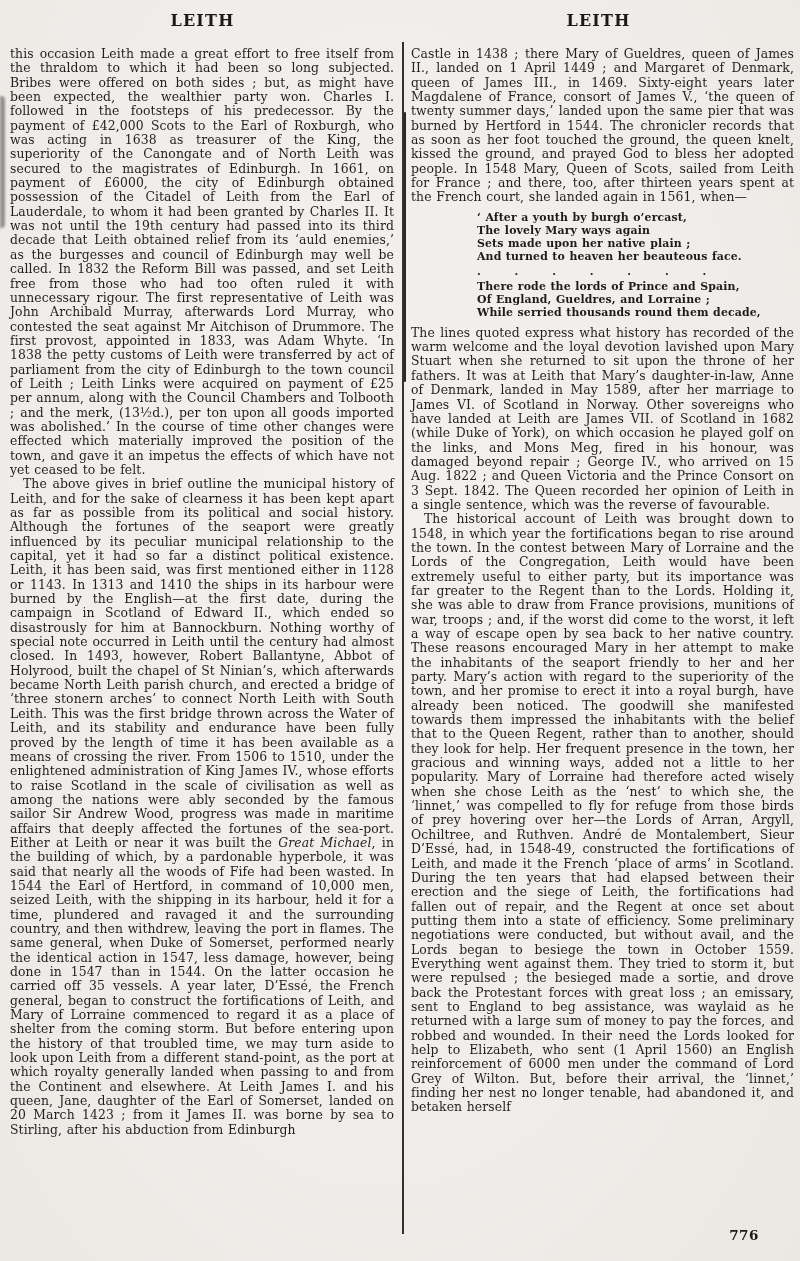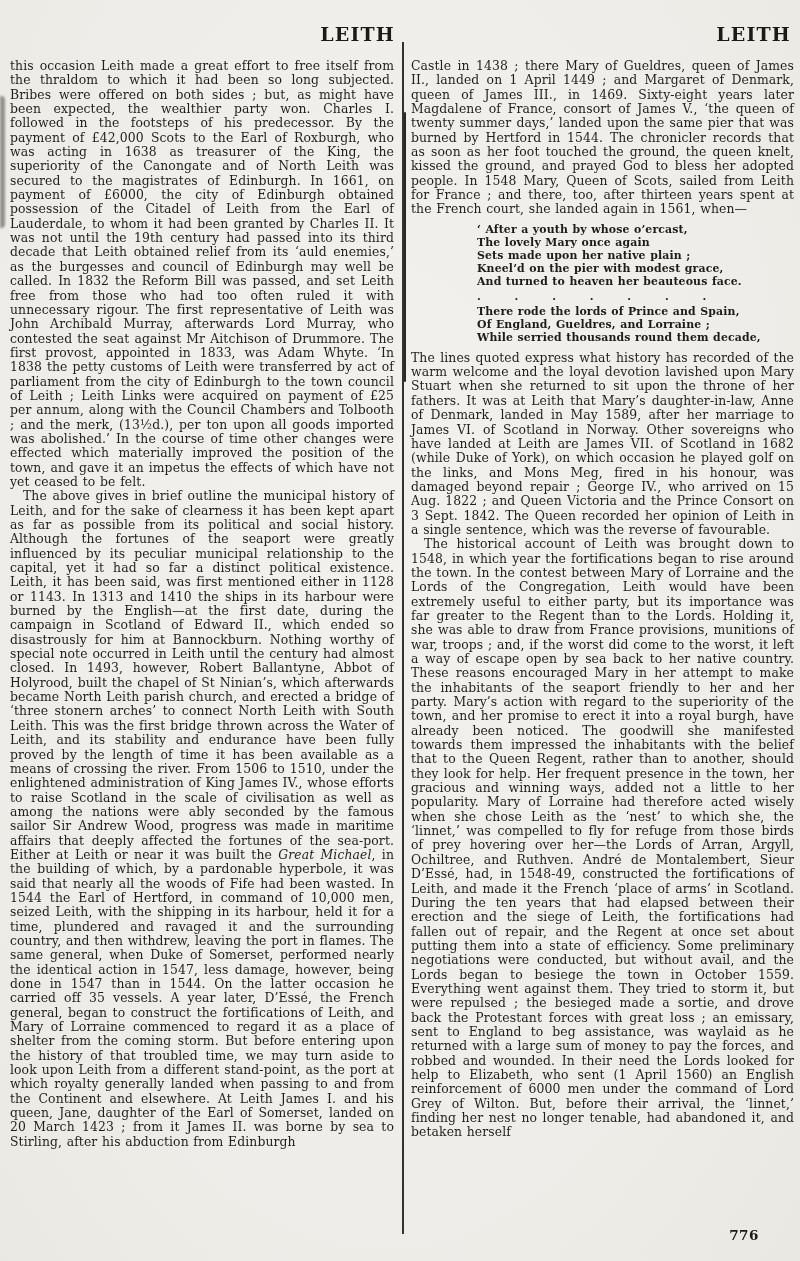--- a/index.html
+++ b/index.html
@@ -19,25 +19,25 @@
   }
   .running-heads {
     position: absolute;
     top: 11px;
     left: 0;
     width: 100%;
     height: 22px;
   }
   .running-head {
     position: absolute;
-    top: 12px;
+    top: 0;
     width: 385px;
-    text-align: right;
+    text-align: center;
     font-weight: bold;
-    font-size: 19px;
+    font-size: 16px;
     letter-spacing: 1.2px;
     color: #1c1a18;
   }
   .running-head.left  { left: 10px; }
   .running-head.right { left: 406px; }
 
   .col-divider {
     position: absolute;
     left: 402px;
     top: 42px;
@@ -65,21 +65,21 @@
     filter: blur(1px);
   }
 
   .columns {
     position: absolute;
     top: 43px;
     left: 10px;
   }
   .col {
     position: absolute;
-    top: 16px;
+    top: 4px;
     width: 384px;
     text-align: justify;
     font-size: 12.4px;
     line-height: 14.35px;
     letter-spacing: 0.1px;
     word-spacing: 0.6px;
   }
   .col.left-col  { left: 0; }
   .col.right-col { left: 401px; width: 383px; }
 
@@ -135,24 +135,23 @@
     <div class="col left-col">
       <p class="noindent">this occasion Leith made a great effort to free itself from the thraldom to which it had been so long subjected. Bribes were offered on both sides ; but, as might have been expected, the wealthier party won.  Charles I. followed in the footsteps of his predecessor.  By the payment of £42,000 Scots to the Earl of Roxburgh, who was acting in 1638 as treasurer of the King, the superiority of the Canongate and of North Leith was secured to the magistrates of Edinburgh.  In 1661, on payment of £6000, the city of Edinburgh obtained possession of the Citadel of Leith from the Earl of Lauderdale, to whom it had been granted by Charles II.  It was not until the 19th century had passed into its third decade that Leith obtained relief from its ‘auld enemies,’ as the burgesses and council of Edinburgh may well be called.  In 1832 the Reform Bill was passed, and set Leith free from those who had too often ruled it with unnecessary rigour.  The first representative of Leith was John Archibald Murray, afterwards Lord Murray, who contested the seat against Mr Aitchison of Drummore.  The first provost, appointed in 1833, was Adam Whyte.  ‘In 1838 the petty customs of Leith were transferred by act of parliament from the city of Edinburgh to the town council of Leith ; Leith Links were acquired on payment of £25 per annum, along with the Council Chambers and Tolbooth ; and the merk, (13½d.), per ton upon all goods imported was abolished.’ In the course of time other changes were effected which materially improved the position of the town, and gave it an impetus the effects of which have not yet ceased to be felt.</p>
       <p class="indent"><span>The above gives in brief outline the municipal history of Leith, and for the sake of clearness it has been kept apart as far as possible from its political and social history.  Although the fortunes of the seaport were greatly influenced by its peculiar municipal relationship to the capital, yet it had so far a distinct political existence.  Leith, it has been said, was first mentioned either in 1128 or 1143.  In 1313 and 1410 the ships in its harbour were burned by the English—at the first date, during the campaign in Scotland of Edward II., which ended so disastrously for him at Bannockburn. Nothing worthy of special note occurred in Leith until the century had almost closed.  In 1493, however, Robert Ballantyne, Abbot of Holyrood, built the chapel of St Ninian’s, which afterwards became North Leith parish church, and erected a bridge of ‘three stonern arches’ to connect North Leith with South Leith.  This was the first bridge thrown across the Water of Leith, and its stability and endurance have been fully proved by the length of time it has been available as a means of crossing the river.  From 1506 to 1510, under the enlightened administration of King James IV., whose efforts to raise Scotland in the scale of civilisation as well as among the nations were ably seconded by the famous sailor Sir Andrew Wood, progress was made in maritime affairs that deeply affected the fortunes of the sea-port.  Either at Leith or near it was built the </span><span style="font-style: italic;">Great Michael</span><span>, in the building of which, by a pardonable hyperbole, it was said that nearly all the woods of Fife had been wasted. In 1544 the Earl of Hertford, in command of 10,000 men, seized Leith, with the shipping in its harbour, held it for a time, plundered and ravaged it and the surrounding country, and then withdrew, leaving the port in flames.  The same general, when Duke of Somerset, performed nearly the identical action in 1547, less damage, however, being done in 1547 than in 1544.  On the latter occasion he carried off 35 vessels.  A year later, D’Essé, the French general, began to construct the fortifications of Leith, and Mary of Lorraine commenced to regard it as a place of shelter from the coming storm.  But before entering upon the history of that troubled time, we may turn aside to look upon Leith from a different stand-point, as the port at which royalty generally landed when passing to and from the Continent and elsewhere.  At Leith James I. and his queen, Jane, daughter of the Earl of Somerset, landed on 20 March 1423 ; from it James II. was borne by sea to Stirling, after his abduction from Edinburgh</span></p>
     </div>
 
     <div class="col right-col">
       <p class="noindent">Castle in 1438 ; there Mary of Gueldres, queen of James II., landed on 1 April 1449 ; and Margaret of Denmark, queen of James III., in 1469.  Sixty-eight years later Magdalene of France, consort of James V., ‘the queen of twenty summer days,’ landed upon the same pier that was burned by Hertford in 1544.  The chronicler records that as soon as her foot touched the ground, the queen knelt, kissed the ground, and prayed God to bless her adopted people.  In 1548 Mary, Queen of Scots, sailed from Leith for France ; and there, too, after thirteen years spent at the French court, she landed again in 1561, when—</p>
 
       <div class="poem">
         <div class="stanza">
-            <div>‘ After a youth by whose o’ercast,</div>
-            <div>The lovely Mary once again</div>
+            <div>‘ After a youth by burgh o’ercast,</div>
+            <div>The lovely Mary ways again</div>
             <div>Sets made upon her native plain ;</div>
-            <div>Kneel’d on the pier with modest grace,</div>
             <div>And turned to heaven her beauteous face.</div>
           </div>
         <div class="dots">. . . . . . .</div>
         <div class="stanza">
             <div>There rode the lords of Prince and Spain,</div>
             <div>Of England, Gueldres, and Lorraine ;</div>
             <div>While serried thousands round them decade,</div>
           </div>
       </div>
 

